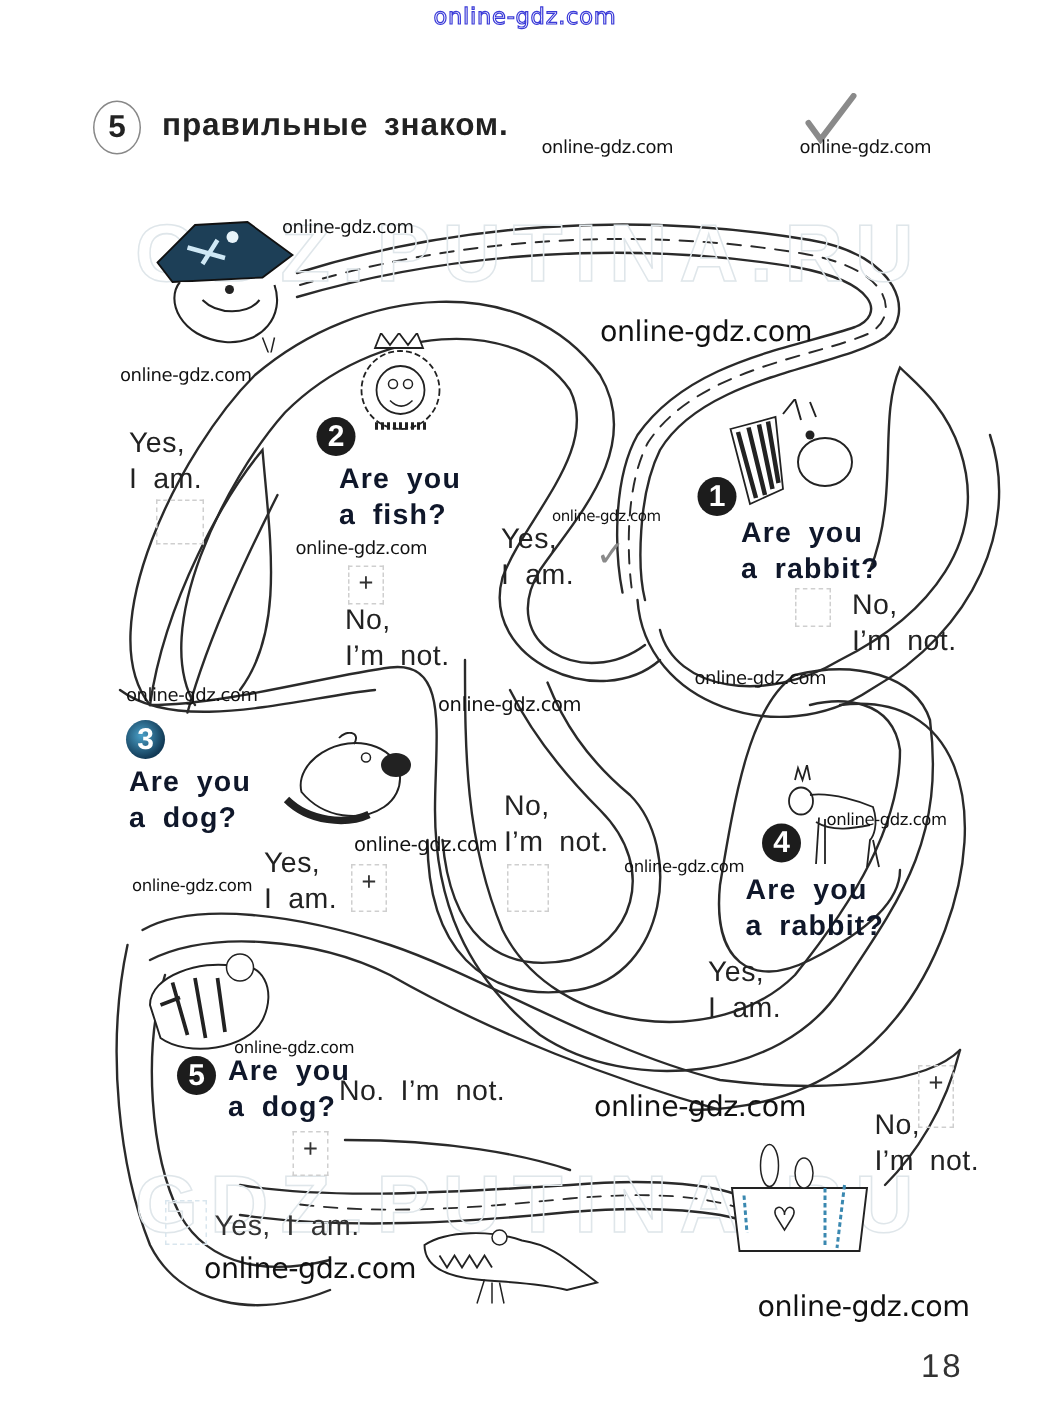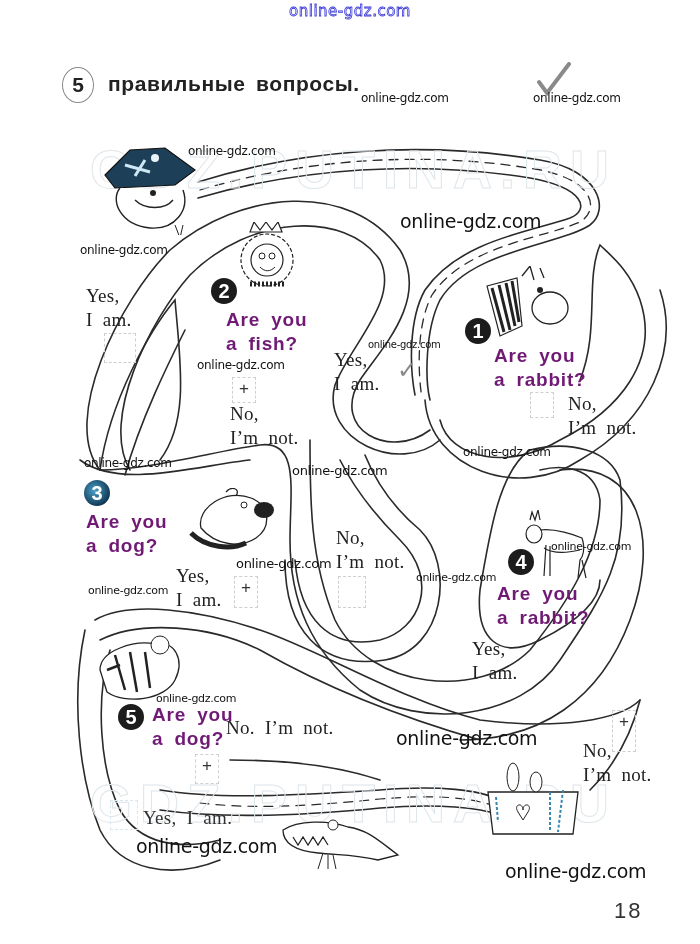--- a/index.html
+++ b/index.html
@@ -7,22 +7,22 @@
   .abs { position: absolute; }
   .top-wm { left: 0; width: 700px; top: 2px; text-align: center; font-size: 15px; color: #ffffff; -webkit-text-stroke: 0.8px #3a3ad8; font-family: "DejaVu Sans", sans-serif; letter-spacing: 0.5px; }
   .ex-num { left: 62px; top: 67px; width: 30px; height: 34px; border: 1.5px solid #888; border-radius: 50%; font-size: 21px; font-weight: bold; text-align: center; line-height: 34px; color: #222; }
   .title { left: 108px; top: 70px; font-size: 21px; font-weight: bold; line-height: 28px; color: #222; letter-spacing: 0.6px; word-spacing: 4px; }
   .title-check { left: 536px; top: 62px; }
   .wm { font-family: "DejaVu Sans", sans-serif; color: #111; white-space: nowrap; letter-spacing: -0.3px; }
   .wm-s { font-size: 12px; }
   .wm-m { font-size: 13px; }
   .wm-l { font-size: 19px; }
   .faint-wm { font-size: 54px; font-weight: bold; color: transparent; -webkit-text-stroke: 1px #dfe6ea; letter-spacing: 8px; white-space: nowrap; }
-  .q { font-size: 19px; font-weight: bold; line-height: 24px; letter-spacing: 0.8px; word-spacing: 5px; color: #701a75; white-space: nowrap; }
-  .ans { font-size: 19px; line-height: 24px; color: #222; white-space: nowrap; letter-spacing: 0.3px; word-spacing: 5px; font-family: Liberation Serif, serif; }
+  .q { font-size: 19px; font-weight: bold; line-height: 24px; letter-spacing: 0.8px; word-spacing: 5px; color: #0f172a; white-space: nowrap; }
+  .ans { font-size: 19px; line-height: 24px; color: #222; white-space: nowrap; letter-spacing: 0.3px; word-spacing: 5px; }
   .badge { width: 26px; height: 26px; border-radius: 50%; background: #1c1c1c; color: #fff; font-weight: bold; font-size: 20px; text-align: center; line-height: 26px; }
   .badge.blue { background: radial-gradient(circle at 40% 40%, #4aa0c8, #123a56 70%); }
   .box { width: 22px; height: 24px; border: 1px dashed #cfcfcf; text-align: center; font-size: 17px; line-height: 22px; color: #333; }
   .page-num { left: 614px; top: 898px; font-size: 22px; color: #333; letter-spacing: 2px; }
   svg.maze { position: absolute; left: 0; top: 0; }
 </style>
 </head>
 <body>
 
 <svg class="maze" width="700" height="944">
@@ -65,21 +65,21 @@
   </g>
 </svg>
 
 <div class="abs faint-wm" style="left:90px; top:138px;">GDZ.PUTINA.RU</div>
 <div class="abs faint-wm" style="left:90px; top:772px;">GDZ.PUTINA.RU</div>
 
 <div class="abs top-wm">online-gdz.com</div>
 
 <div class="abs ex-num">5</div>
 <div class="abs title">
-  <div>правильные вопросы.</div>
+  <div>правильные знаком.</div>
 </div>
 <svg class="abs title-check" width="36" height="34">
   <path d="M3 20 L 11 31 L 33 2" fill="none" stroke="#8a8a8a" stroke-width="4" stroke-linecap="round"></path>
 </svg>
 
 <svg class="abs" style="left:95px; top:140px;" width="115" height="95">
   <path d="M10 35 L 35 10 L 70 8 L 100 30 L 80 45 L 20 48 Z" fill="#1d3f57" stroke="#111" stroke-width="1.2"></path>
   <path d="M30 25 L 55 32 M 50 20 L 40 36" stroke="#cfe8f5" stroke-width="3"></path>
   <circle cx="60" cy="18" r="4" fill="#e8f4fa"></circle>
   <path d="M25 48 C 15 60, 25 85, 55 88 C 80 90, 95 70, 88 50" fill="#fff" stroke="#222" stroke-width="1.4"></path>

